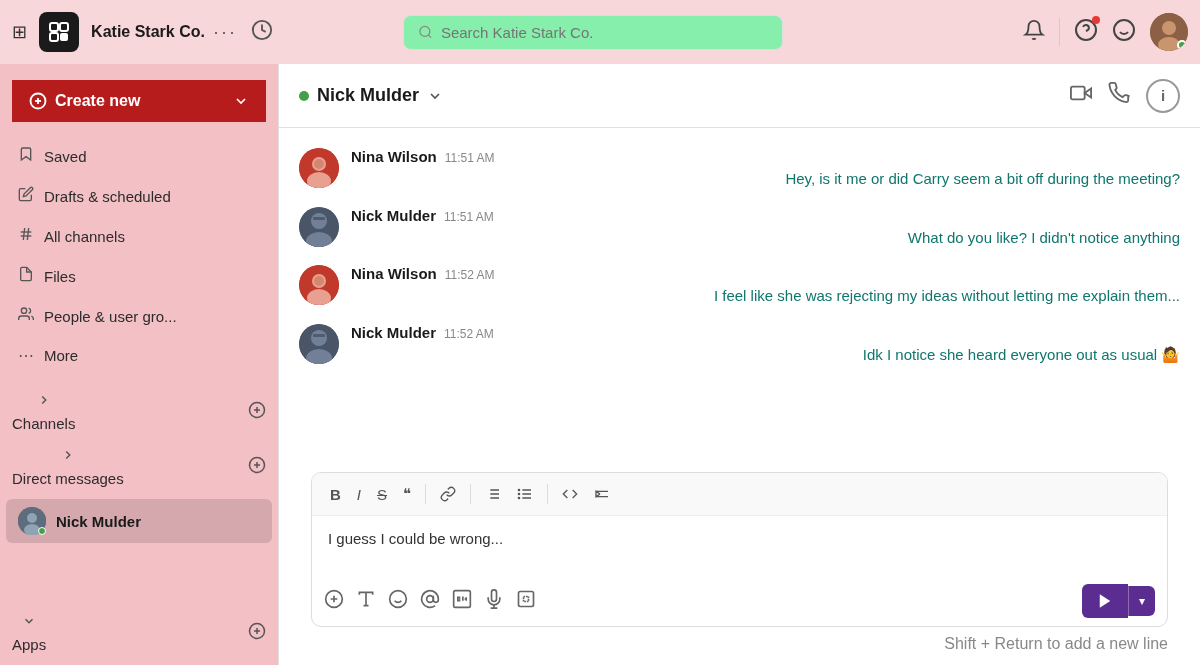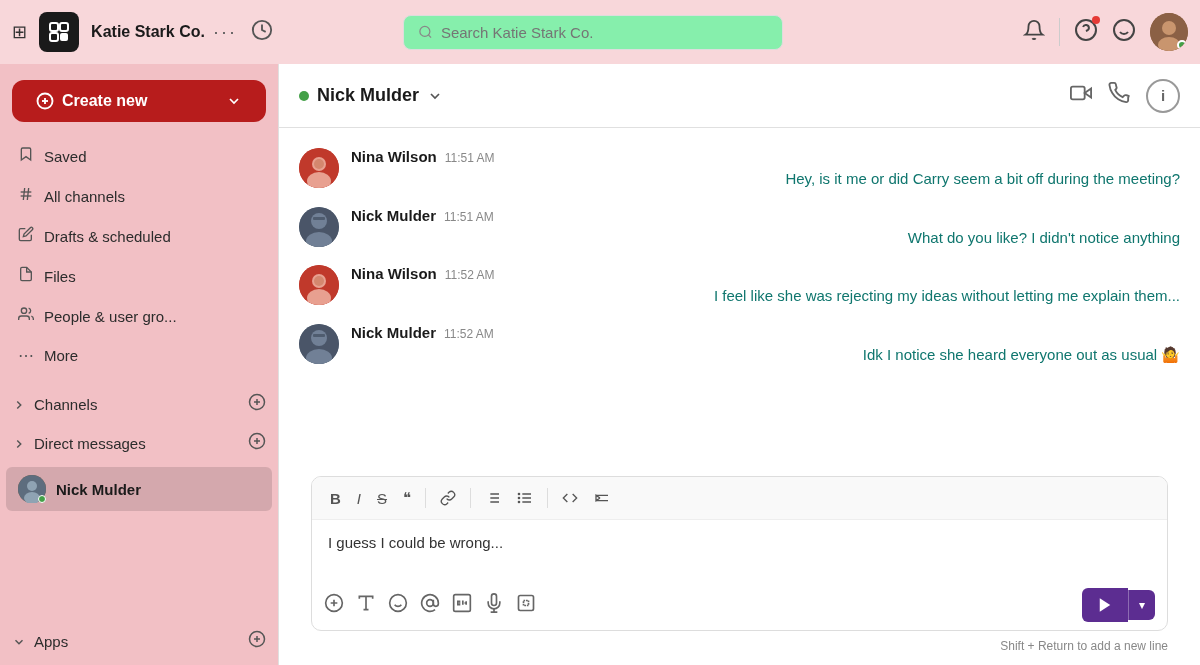--- a/index.html
+++ b/index.html
@@ -76,22 +76,22 @@
       display: flex;
       flex-direction: column;
       padding-top: 8px;
       overflow-y: auto;
     }
     .create-new-btn {
       margin: 8px 12px 16px;
       background: #b71c1c;
       color: white;
       border: none;
-      border-radius: 12px;
-      padding: 12px 24px;
+      border-radius: 0;
+      padding: 12px 17px;
       font-size: 16px;
       font-weight: 600;
       display: flex;
       align-items: center;
       gap: 8px;
       cursor: pointer;
       justify-content: space-between;
     }
     .create-new-left { display: flex; align-items: center; gap: 8px; }
     .sidebar-nav { display: flex; flex-direction: column; gap: 4px; padding: 0 6px; }
@@ -107,21 +107,21 @@
     .sidebar-item-icon { font-size: 16px; color: #555; }
     .sidebar-section {
       display: flex; align-items: center; gap: 8px;
       padding: 8px 12px;
       font-size: 15px;
       color: #2c2c2c;
       cursor: pointer;
       font-weight: 500;
       justify-content: space-between;
     }
-    .sidebar-section-left { display: flex; align-items: center; gap: 8px; }
+    .sidebar-section-left { display: flex; align-items: center; gap: 8px; flex-direction: column; }
     .sidebar-section-right { font-size: 18px; color: #555; }
     .sidebar-active-user {
       display: flex; align-items: center; gap: 10px;
       padding: 8px 12px;
       border-radius: 6px;
       background: rgba(0,0,0,0.12);
       margin: 0 6px;
       cursor: pointer;
       font-weight: 600;
       font-size: 15px;
@@ -259,21 +259,21 @@
       background: #5c2d91;
       color: white;
       border: none;
       border-left: 1px solid rgba(255,255,255,0.3);
       border-radius: 0 6px 6px 0;
       padding: 8px 10px;
       cursor: pointer;
       font-size: 12px;
     }
     .hint-text {
-      font-size: 12px; color: #888; text-align: right;
+      font-size: 16px; color: #888; text-align: right;
       padding: 0 16px 8px;
     }
   </style>
 </head>
 <body>
 
 <div class="topbar">
   <span class="topbar-grid-icon">⊞</span>
   <div class="topbar-logo">
     <svg width="22" height="22" viewBox="0 0 22 22" fill="none">
@@ -358,36 +358,36 @@
         <span class="sidebar-item-icon">
           <svg width="16" height="16" viewBox="0 0 24 24" fill="none" stroke="#555" stroke-width="2">
               <path d="M19 21l-7-5-7 5V5a2 2 0 0 1 2-2h10a2 2 0 0 1 2 2z"></path>
             </svg>
         </span>
         <span>Saved</span>
       </div>
       <div class="sidebar-item">
         <span class="sidebar-item-icon">
           <svg width="16" height="16" viewBox="0 0 24 24" fill="none" stroke="#555" stroke-width="2">
+              <path d="M11 4H4a2 2 0 0 0-2 2v14a2 2 0 0 0 2 2h14a2 2 0 0 0 2-2v-7"></path>
+              <path d="M18.5 2.5a2.121 2.121 0 0 1 3 3L12 15l-4 1 1-4 9.5-9.5z"></path>
+            </svg>
+        </span>
+        <span>Drafts &amp; scheduled</span>
+      </div>
+      <div class="sidebar-item">
+        <span class="sidebar-item-icon">
+          <svg width="16" height="16" viewBox="0 0 24 24" fill="none" stroke="#555" stroke-width="2">
               <line x1="4" y1="9" x2="20" y2="9"></line>
               <line x1="4" y1="15" x2="20" y2="15"></line>
               <line x1="10" y1="3" x2="8" y2="21"></line>
               <line x1="16" y1="3" x2="14" y2="21"></line>
             </svg>
         </span>
         <span>All channels</span>
-      </div>
-      <div class="sidebar-item">
-        <span class="sidebar-item-icon">
-          <svg width="16" height="16" viewBox="0 0 24 24" fill="none" stroke="#555" stroke-width="2">
-              <path d="M11 4H4a2 2 0 0 0-2 2v14a2 2 0 0 0 2 2h14a2 2 0 0 0 2-2v-7"></path>
-              <path d="M18.5 2.5a2.121 2.121 0 0 1 3 3L12 15l-4 1 1-4 9.5-9.5z"></path>
-            </svg>
-        </span>
-        <span>Drafts &amp; scheduled</span>
       </div>
       <div class="sidebar-item">
         <span class="sidebar-item-icon">
           <svg width="16" height="16" viewBox="0 0 24 24" fill="none" stroke="#555" stroke-width="2">
               <path d="M13 2H6a2 2 0 0 0-2 2v16a2 2 0 0 0 2 2h12a2 2 0 0 0 2-2V9z"></path>
               <polyline points="13 2 13 9 20 9"></polyline>
             </svg>
         </span>
         <span>Files</span>
       </div>

